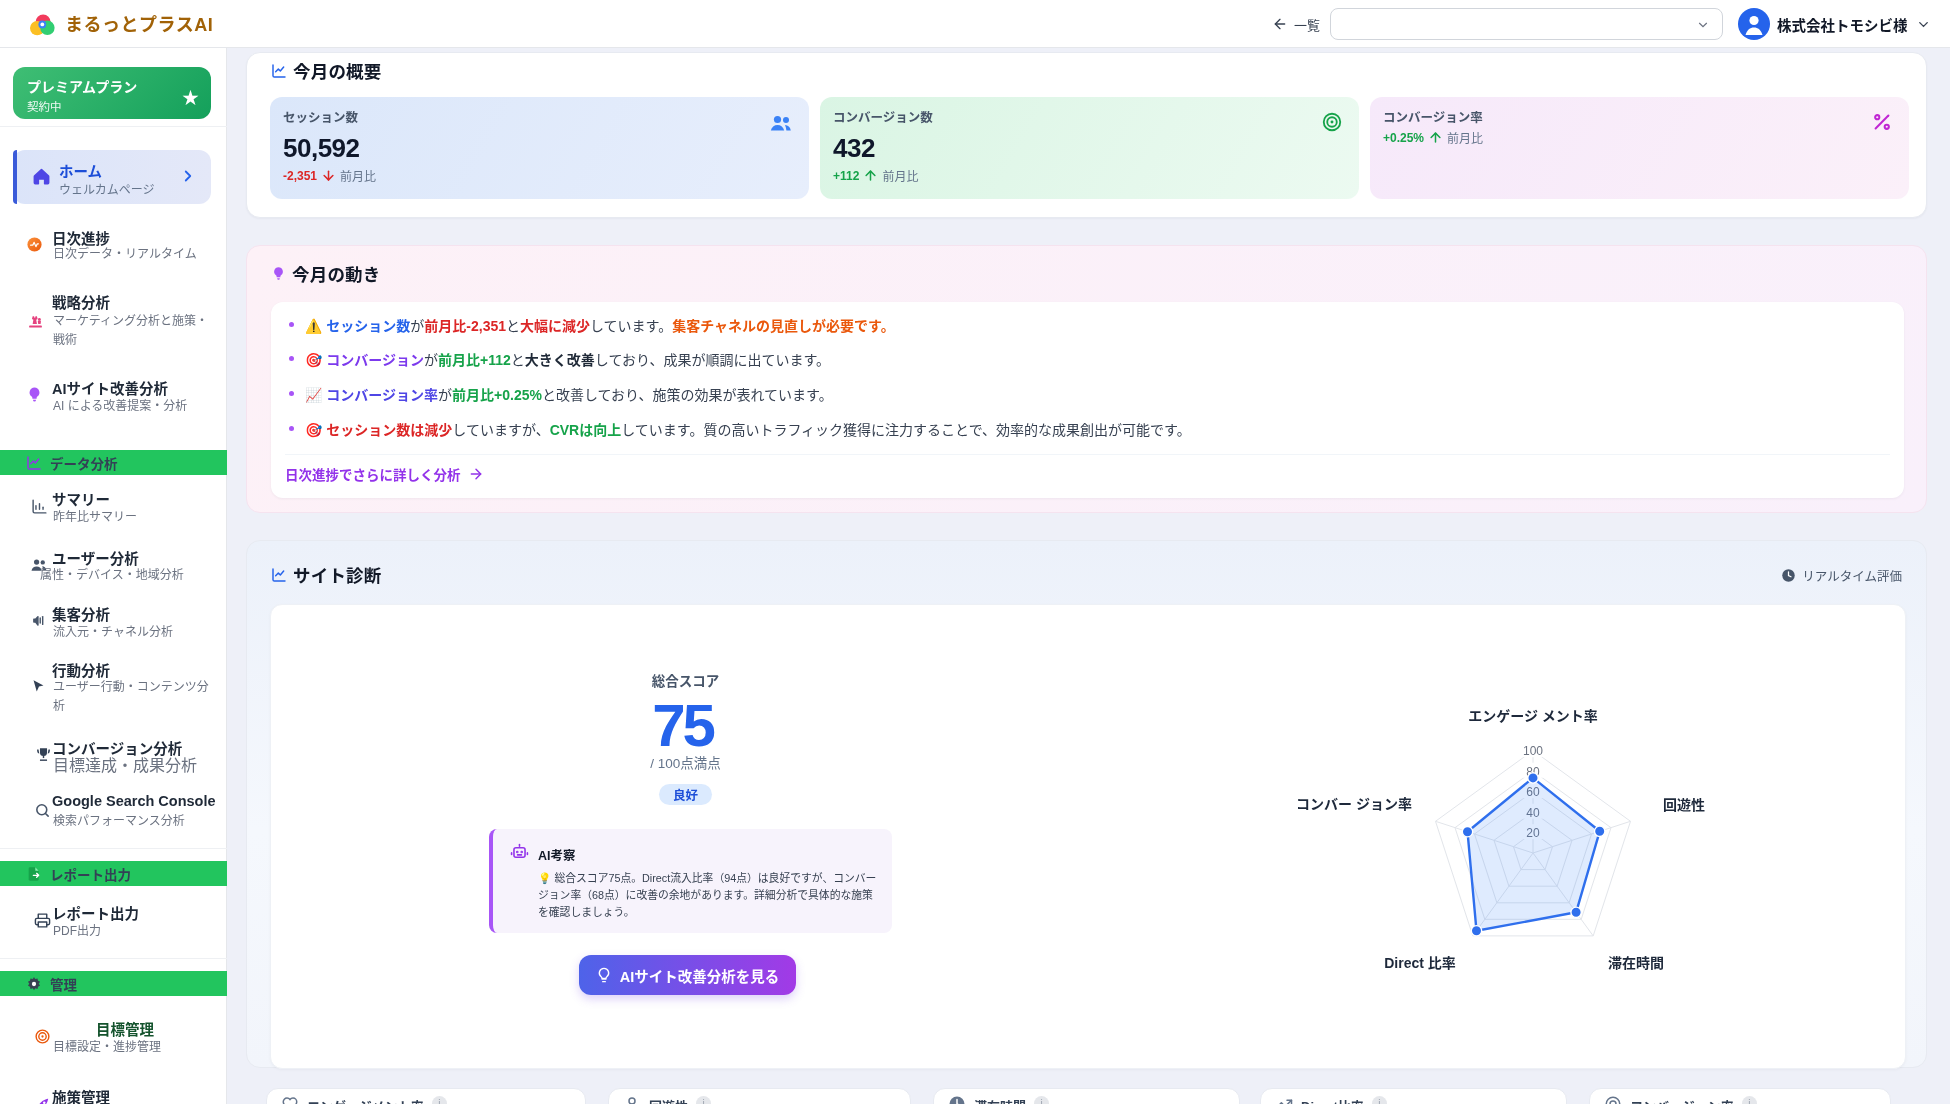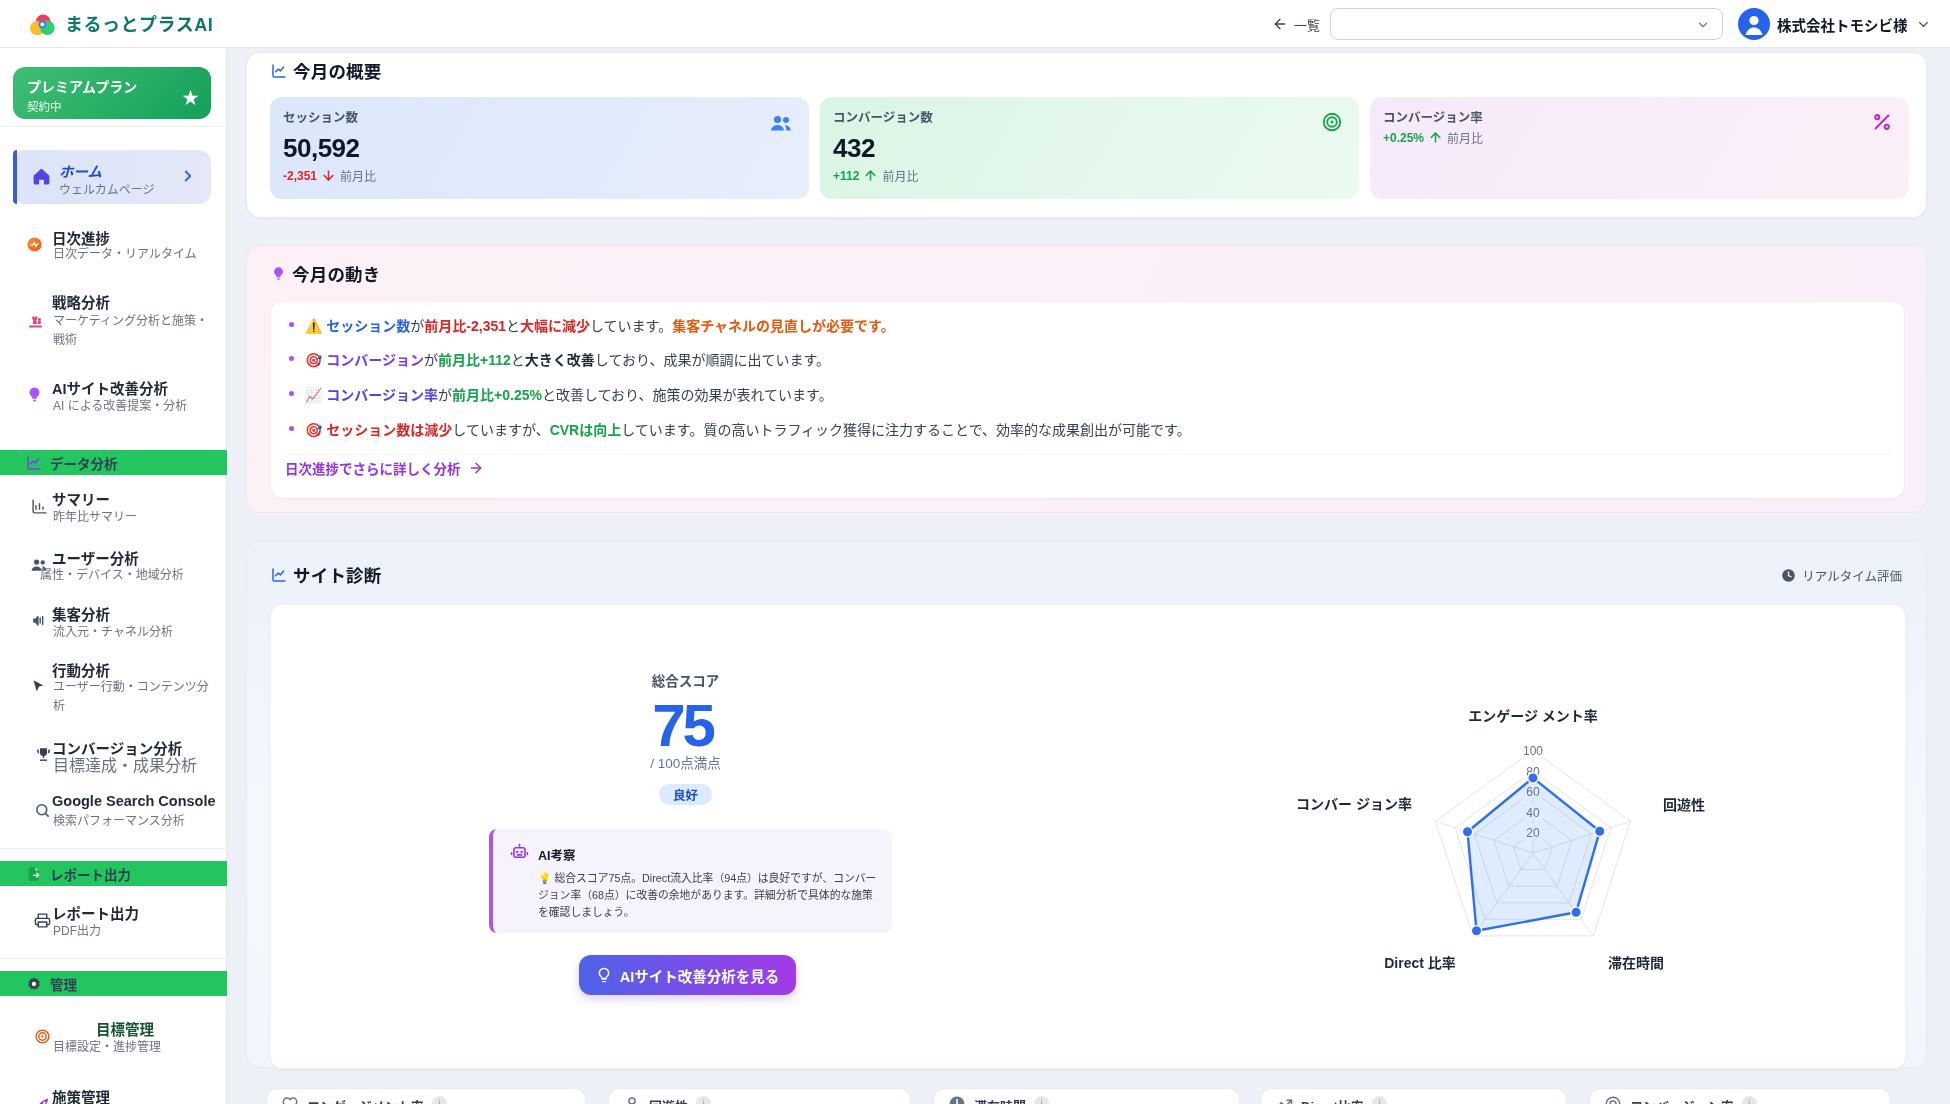--- a/index.html
+++ b/index.html
@@ -2,37 +2,37 @@
 <html lang="ja"><head>
 <meta charset="utf-8">
 <title>まるっとプラスAI</title>
 <style>
 *{margin:0;padding:0;box-sizing:border-box;}
 html,body{width:1950px;height:1104px;overflow:hidden;}
 body{background:#eef0f8;font-family:"Liberation Sans","Noto Sans CJK JP","Noto Sans JP",sans-serif;color:#1f2937;-webkit-font-smoothing:antialiased;}
 
 .topbar{position:absolute;left:0;top:0;width:1950px;height:48px;background:#fff;border-bottom:1px solid #e5e7eb;z-index:30;}
 .brand{position:absolute;left:30px;top:10px;display:flex;align-items:center;gap:9px;}
-.brand-title{font-size:18px;font-weight:700;color:#0f766e;letter-spacing:.5px;}
+.brand-title{font-size:18px;font-weight:700;color:#a16207;letter-spacing:.5px;}
 .back{position:absolute;left:1272px;top:0;height:48px;display:flex;align-items:center;gap:6px;font-size:13px;color:#374151;}
 .selbox{position:absolute;left:1330px;top:8px;width:393px;height:32px;background:#fff;border:1px solid #d1d5db;border-radius:8px;}
 .selbox svg{position:absolute;right:12px;top:9px;}
 .avatar{position:absolute;left:1738px;top:8px;width:32px;height:32px;border-radius:50%;background:#2563eb;}
 .uname{position:absolute;left:1777px;top:0;height:48px;display:flex;align-items:center;font-size:14.5px;font-weight:600;color:#111827;}
 
 .sidebar{position:absolute;left:0;top:48px;width:227px;height:1056px;background:#fff;border-right:1px solid #e5e7eb;z-index:20;}
 .premium{position:absolute;left:13px;top:19px;width:198px;height:52px;border-radius:12px;background:linear-gradient(135deg,#3fbe74,#14a05b);color:#fff;padding:9px 14px;}
 .premium .t1{font-size:14px;font-weight:700;}
 .premium .t2{font-size:11.5px;opacity:.92;margin-top:2px;}
 .premium .star{position:absolute;right:12px;top:17px;color:#fff;font-size:17px;}
 .sb-divider{position:absolute;left:0;width:227px;border-top:1px solid #eef0f3;}
 .home-item{position:absolute;left:13px;top:102px;width:198px;height:54px;border-radius:12px;background:linear-gradient(90deg,#dbe4f9,#e4e8f8);}
 .home-bar{position:absolute;left:0;top:0;width:4px;height:54px;border-radius:12px 0 0 12px;background:#3a5bd9;}
 .home-icon{position:absolute;left:19px;top:17px;}
-.home-item .t1{position:absolute;left:46px;top:10px;font-size:14.5px;font-weight:700;color:#1d4ed8;font-style:italic;}
+.home-item .t1{position:absolute;left:46px;top:10px;font-size:14.5px;font-weight:700;color:#1d4ed8;}
 .home-item .t2{position:absolute;left:46px;top:30px;font-size:12px;color:#64748b;}
 .home-item .chev{position:absolute;right:14px;top:17px;color:#2563eb;}
 .sect{position:absolute;left:0;width:227px;height:25px;background:#22c55e;display:flex;align-items:center;gap:8px;padding-left:26px;font-size:13.5px;font-weight:700;color:#334155;}
 
 .main{position:absolute;left:227px;top:48px;width:1723px;height:1056px;}
 .card{position:absolute;background:#fff;border:1px solid #e7eaf1;border-radius:14px;box-shadow:0 1px 2px rgba(15,23,42,.04);}
 .sec-title{position:absolute;display:flex;align-items:center;gap:6px;font-size:17.5px;font-weight:700;color:#111827;letter-spacing:.2px;}
 
 .stat{position:absolute;top:44px;height:102px;border-radius:12px;padding:10px 16px 14px 13px;}
 .stat .lbl{font-size:12.5px;color:#475569;font-weight:600;}
@@ -44,21 +44,21 @@
 .moves-inner{position:absolute;left:24px;top:56px;width:1633px;height:196px;background:#fff;border-radius:12px;box-shadow:0 1px 3px rgba(15,23,42,.05);}
 .bullet{position:absolute;left:18px;font-size:14px;color:#374151;white-space:nowrap;}
 .bullet .dot{display:inline-block;width:5px;height:5px;border-radius:50%;background:#a855f7;vertical-align:4px;margin-right:11px;}
 .b-blue{color:#2563eb;font-weight:700;}
 .b-red{color:#dc2626;font-weight:700;}
 .b-orange{color:#ea580c;font-weight:700;}
 .b-green{color:#16a34a;font-weight:700;}
 .b-purple{color:#7c3aed;font-weight:700;}
 .b-indigo{color:#4f46e5;font-weight:700;}
 .b-dark{color:#1f2937;font-weight:700;}
-.moves-link{position:absolute;left:14px;top:156px;font-size:13.5px;font-weight:700;color:#9333ea;display:flex;align-items:center;gap:7px;}
+.moves-link{position:absolute;left:14px;top:162px;font-size:13.5px;font-weight:700;color:#9333ea;display:flex;align-items:center;gap:7px;}
 .moves-divider{position:absolute;left:14px;right:14px;top:152px;border-top:1px solid #f1f5f9;}
 
 .site{position:absolute;left:19px;top:492px;width:1681px;height:528px;border-radius:14px;background:linear-gradient(180deg,#ecf1fa,#f5f8fd 55%,#f2f5fb);border:1px solid #e7eaf1;}
 .site-inner{position:absolute;left:23px;top:63px;width:1636px;height:465px;background:#fff;border-radius:12px;border:1px solid #eef1f6;box-shadow:0 1px 3px rgba(15,23,42,.04);}
 .score-label{position:absolute;left:291px;top:65px;width:247px;text-align:center;font-size:13.5px;color:#475569;font-weight:600;}
 .score-num{position:absolute;left:288px;top:86px;width:247px;text-align:center;line-height:70px;letter-spacing:-3px;font-size:60px;font-weight:700;color:#2563eb;}
 .score-sub{position:absolute;left:291px;top:147px;width:247px;text-align:center;font-size:13.5px;color:#64748b;}
 .score-pill{position:absolute;left:388px;top:179px;width:53px;height:21px;border-radius:11px;background:#dbeafe;color:#1d4ed8;font-size:12.5px;font-weight:700;display:flex;align-items:center;justify-content:center;}
 .aibox{position:absolute;left:218px;top:224px;width:403px;height:104px;background:#f7f3fc;border-radius:8px;border-left:4px solid #a855f7;}
 .aibox .hd{position:absolute;left:45px;top:16px;font-size:12.5px;font-weight:700;color:#111827;}

